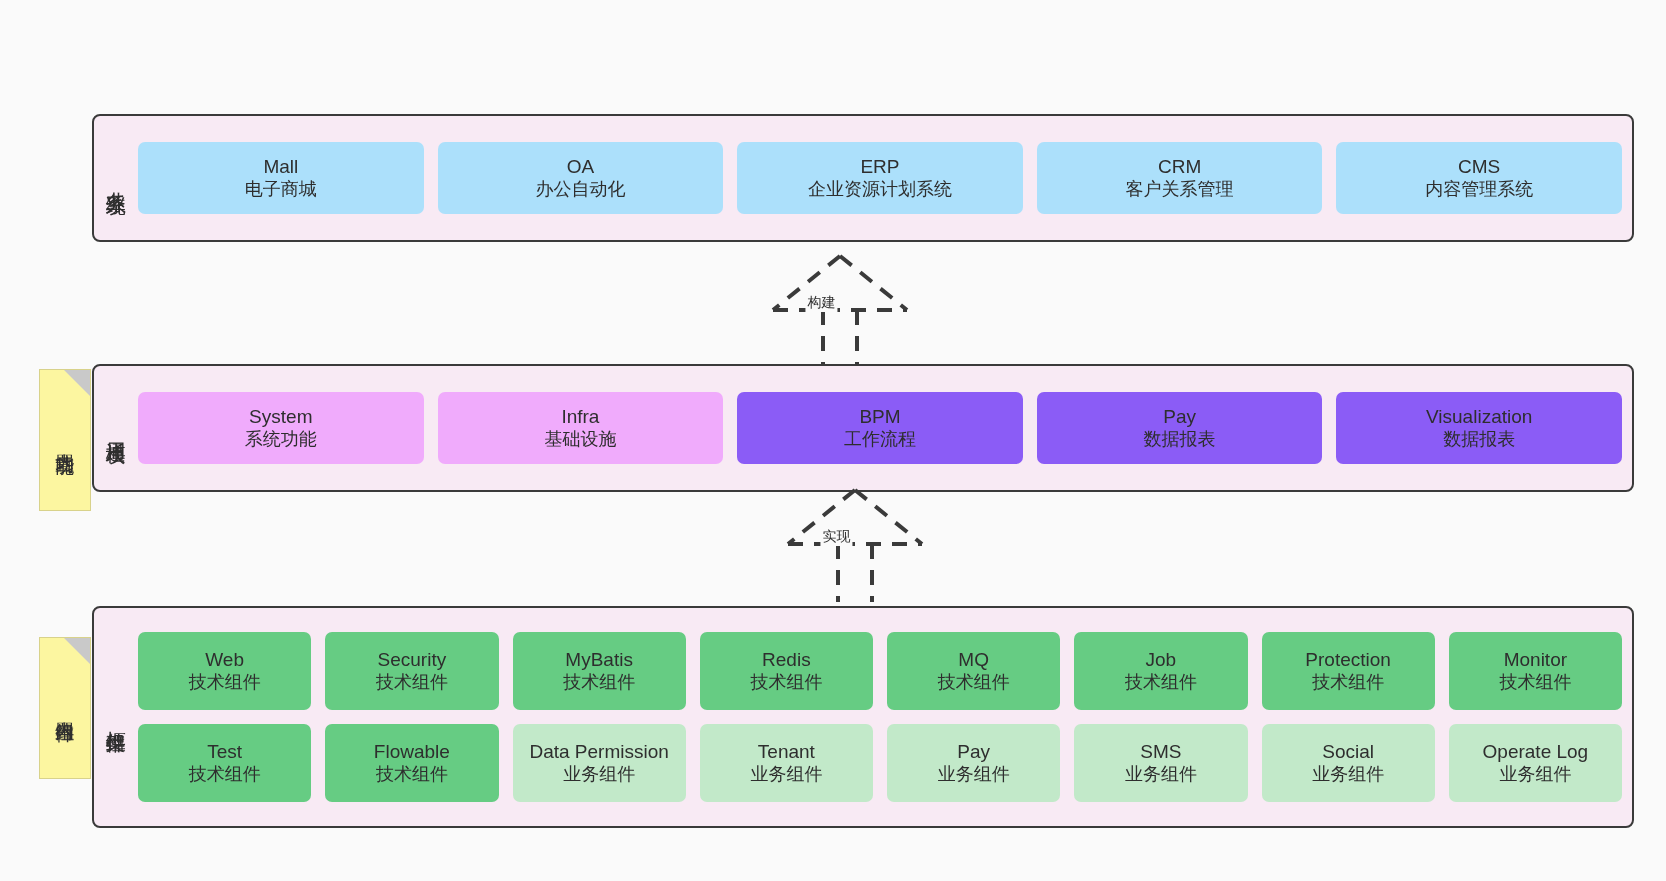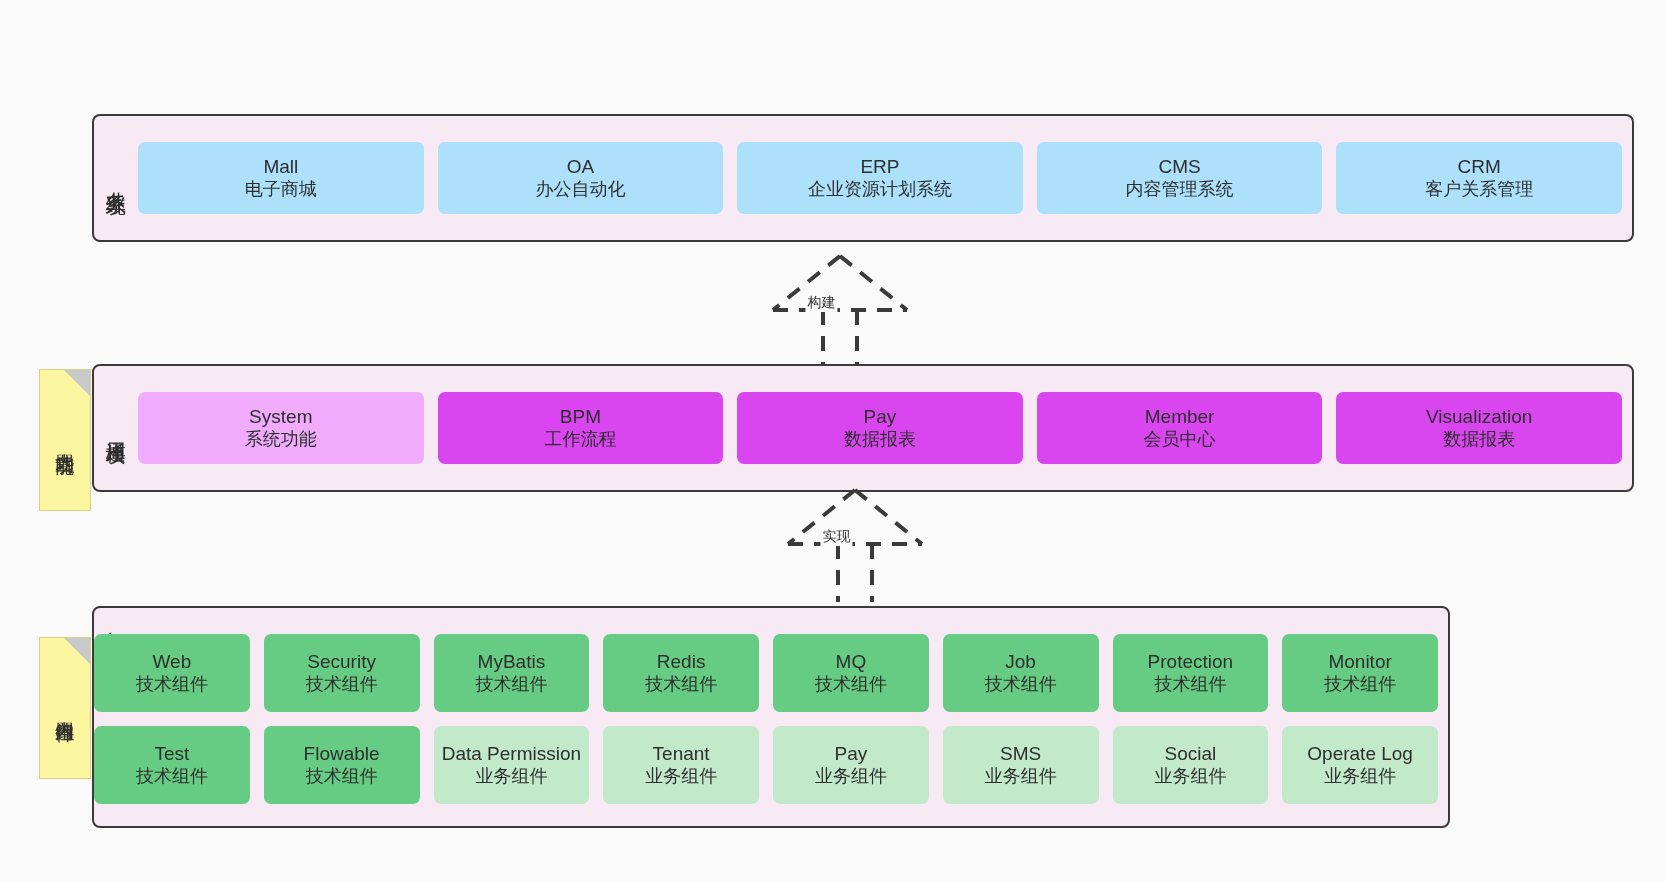--- a/index.html
+++ b/index.html
@@ -74,28 +74,28 @@
     line-height: 1.22;
     box-sizing: border-box;
     padding: 4px 6px;
     user-select: none;
   }
   .card .t1 { font-size: 19px; color: #2e2e2e; }
   .card .t2 { font-size: 18px; color: #2e2e2e; }
 
   .c-blue        { background: #ace0fb; }
   .c-red         { background: #f0abfc; }
-  .c-pink        { background: #d946ef; }
+  .c-pink        { background: #8b5cf6; }
   .c-green       { background: #66cc83; }
   .c-lightgreen  { background: #c2e9c9; }
 
   
   #layer-business { left: 92px;  top: 114px; width: 1542px; height: 128px; }
   #layer-common   { left: 92px;  top: 364px; width: 1542px; height: 128px; }
-  #layer-framework{ left: 92px;  top: 606px; width: 1358px; height: 222px; flex-direction: column; }
+  #layer-framework{ left: 92px;  top: 606px; width: 1542px; height: 222px; }
 
   #layer-business .card  { height: 72px; }
   #layer-common   .card  { height: 72px; }
   #layer-framework .card { height: 78px; }
 
   
   .note {
     position: absolute;
     box-sizing: border-box;
     background: #fcf6a0;
@@ -161,26 +161,26 @@
         </div>
         <div class="card c-blue">
           <div class="t1">OA</div>
           <div class="t2">办公自动化</div>
         </div>
         <div class="card c-blue">
           <div class="t1">ERP</div>
           <div class="t2">企业资源计划系统</div>
         </div>
         <div class="card c-blue">
+          <div class="t1">CRM</div>
+          <div class="t2">客户关系管理</div>
+        </div>
+        <div class="card c-blue">
           <div class="t1">CMS</div>
           <div class="t2">内容管理系统</div>
-        </div>
-        <div class="card c-blue">
-          <div class="t1">CRM</div>
-          <div class="t2">客户关系管理</div>
         </div>
       </div>
     </div>
   </div>
 
   <div class="arrow" id="arrow-build">
     <svg width="170" height="120" viewBox="0 0 170 120">
       <path d="M85 8 L152 62" fill="none" stroke="#3a3a3a" stroke-width="4" stroke-dasharray="15,11" stroke-linecap="butt"></path>
       <path d="M85 8 L18 62" fill="none" stroke="#3a3a3a" stroke-width="4" stroke-dasharray="15,11" stroke-linecap="butt"></path>
       <path d="M18 62 L152 62" fill="none" stroke="#3a3a3a" stroke-width="4" stroke-dasharray="15,11" stroke-linecap="butt"></path>
@@ -191,31 +191,31 @@
   </div>
 
   <div class="layer" id="layer-common">
     <div class="layer-title">通用模块</div>
     <div class="layer-body">
       <div class="row">
         <div class="card c-red">
           <div class="t1">System</div>
           <div class="t2">系统功能</div>
         </div>
+        <div class="card c-red">
+          <div class="t1">Infra</div>
+          <div class="t2">基础设施</div>
+        </div>
         <div class="card c-pink">
           <div class="t1">BPM</div>
           <div class="t2">工作流程</div>
         </div>
         <div class="card c-pink">
           <div class="t1">Pay</div>
           <div class="t2">数据报表</div>
-        </div>
-        <div class="card c-pink">
-          <div class="t1">Member</div>
-          <div class="t2">会员中心</div>
         </div>
         <div class="card c-pink">
           <div class="t1">Visualization</div>
           <div class="t2">数据报表</div>
         </div>
       </div>
     </div>
   </div>
 
   <div class="arrow" id="arrow-implement">

